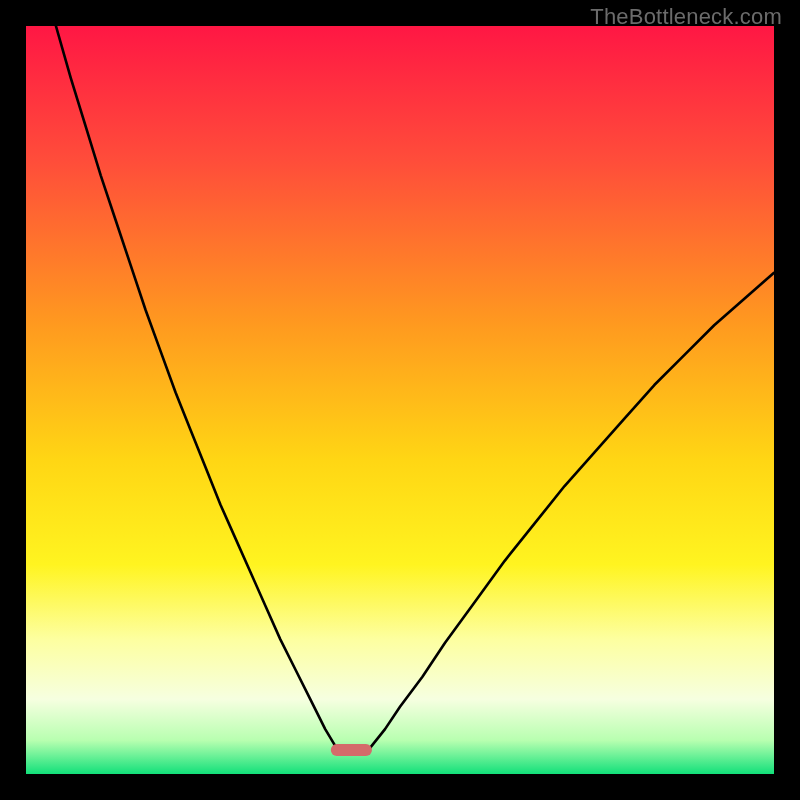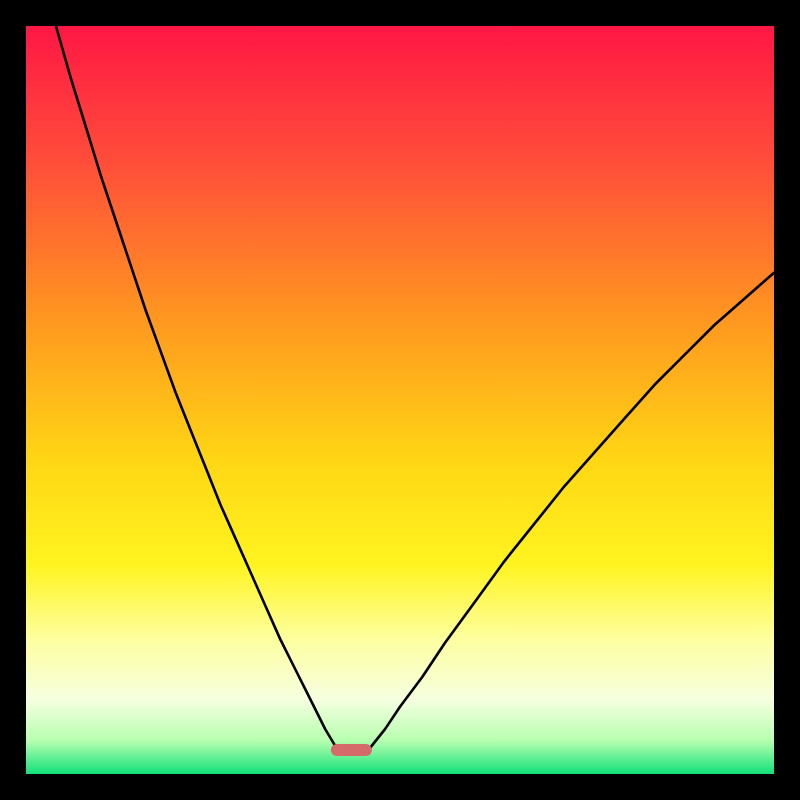--- a/index.html
+++ b/index.html
@@ -38,20 +38,21 @@
   svg.plot {
     display: block;
     width: 748px;
     height: 748px;
   }
 </style>
 </head>
 <body>
 
 <div class="frame">
+  <div class="watermark">TheBottleneck.com</div>
 
   <div class="plot-wrap">
     <svg class="plot" viewBox="0 0 100 100" preserveAspectRatio="none">
       <defs>
         <linearGradient id="bg-grad" x1="0" y1="0" x2="0" y2="1">
             <stop offset="0%" stop-color="#ff1744"></stop>
             <stop offset="18%" stop-color="#ff4d3a"></stop>
             <stop offset="40%" stop-color="#ff9a1f"></stop>
             <stop offset="57.99999999999999%" stop-color="#ffd614"></stop>
             <stop offset="72%" stop-color="#fff420"></stop>

